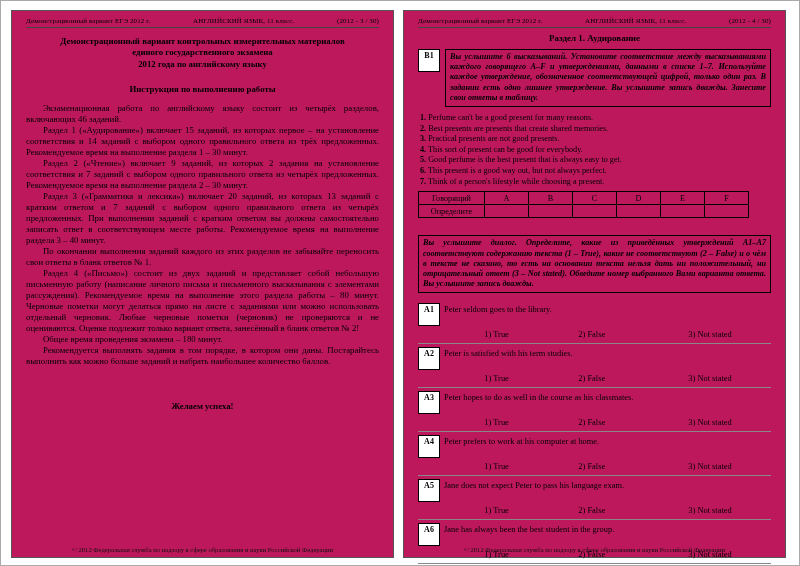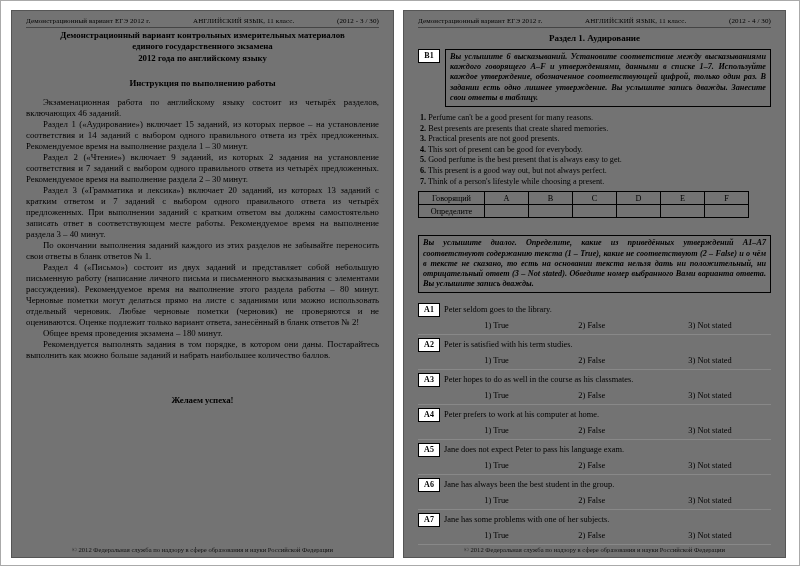--- a/index.html
+++ b/index.html
@@ -13,48 +13,48 @@
   .canvas {
     position:absolute; left:0; top:0;
     width:800px; height:566px;
     border:1px solid #aaa;
     background:#fff;
   }
   .page {
     position:absolute; top:9px;
     width:383px; height:548px;
     border:1px solid #555;
-    background:#737373;
+    background:#be185d;
     padding:6px 14px 16px 14px;
   }
   .page-left { left:10px; }
   .page-right { left:402px; }
 
   .page-header {
     display:flex; justify-content:space-between;
     font-size:7px; letter-spacing:0.1px;
     padding-bottom:2px; margin-bottom:2px;
     border-bottom:1px solid #444;
   }
 
   
-  .doc-title { margin-top:2px; text-align:center; font-weight:bold; font-size:8.8px; line-height:1.3; }
+  .doc-title { margin-top:8px; text-align:center; font-weight:bold; font-size:8.8px; line-height:1.3; }
   .doc-subtitle { margin-top:14px; margin-bottom:9px; text-align:center; font-weight:bold; font-size:8.8px; }
   .para { font-size:8.8px; line-height:1.25; text-align:justify; text-indent:17px; }
   .closing { margin-top:34px; text-align:center; font-weight:bold; font-size:8.8px; }
   .page-footer {
     position:absolute; bottom:4px; left:14px; right:14px;
     text-align:center; font-size:6.6px; color:#111;
   }
 
   
   .section-title { margin:5px 0 6px 0; text-align:center; font-weight:bold; font-size:9px; }
   .task-row { display:flex; gap:5px; align-items:flex-start; }
   .task-label {
-    flex:none; width:22px; height:14px;
+    flex:none; width:22px; height:23px;
     border:1px solid #000;
     font-weight:bold; font-size:8px; line-height:12px; text-align:center;
     background:#fff;
   }
   .instr-box {
     flex:1;
     border:1px solid #000;
     padding:2px 4px 3px 4px;
     font-weight:bold; font-style:italic;
     font-size:8.2px; line-height:1.24;

